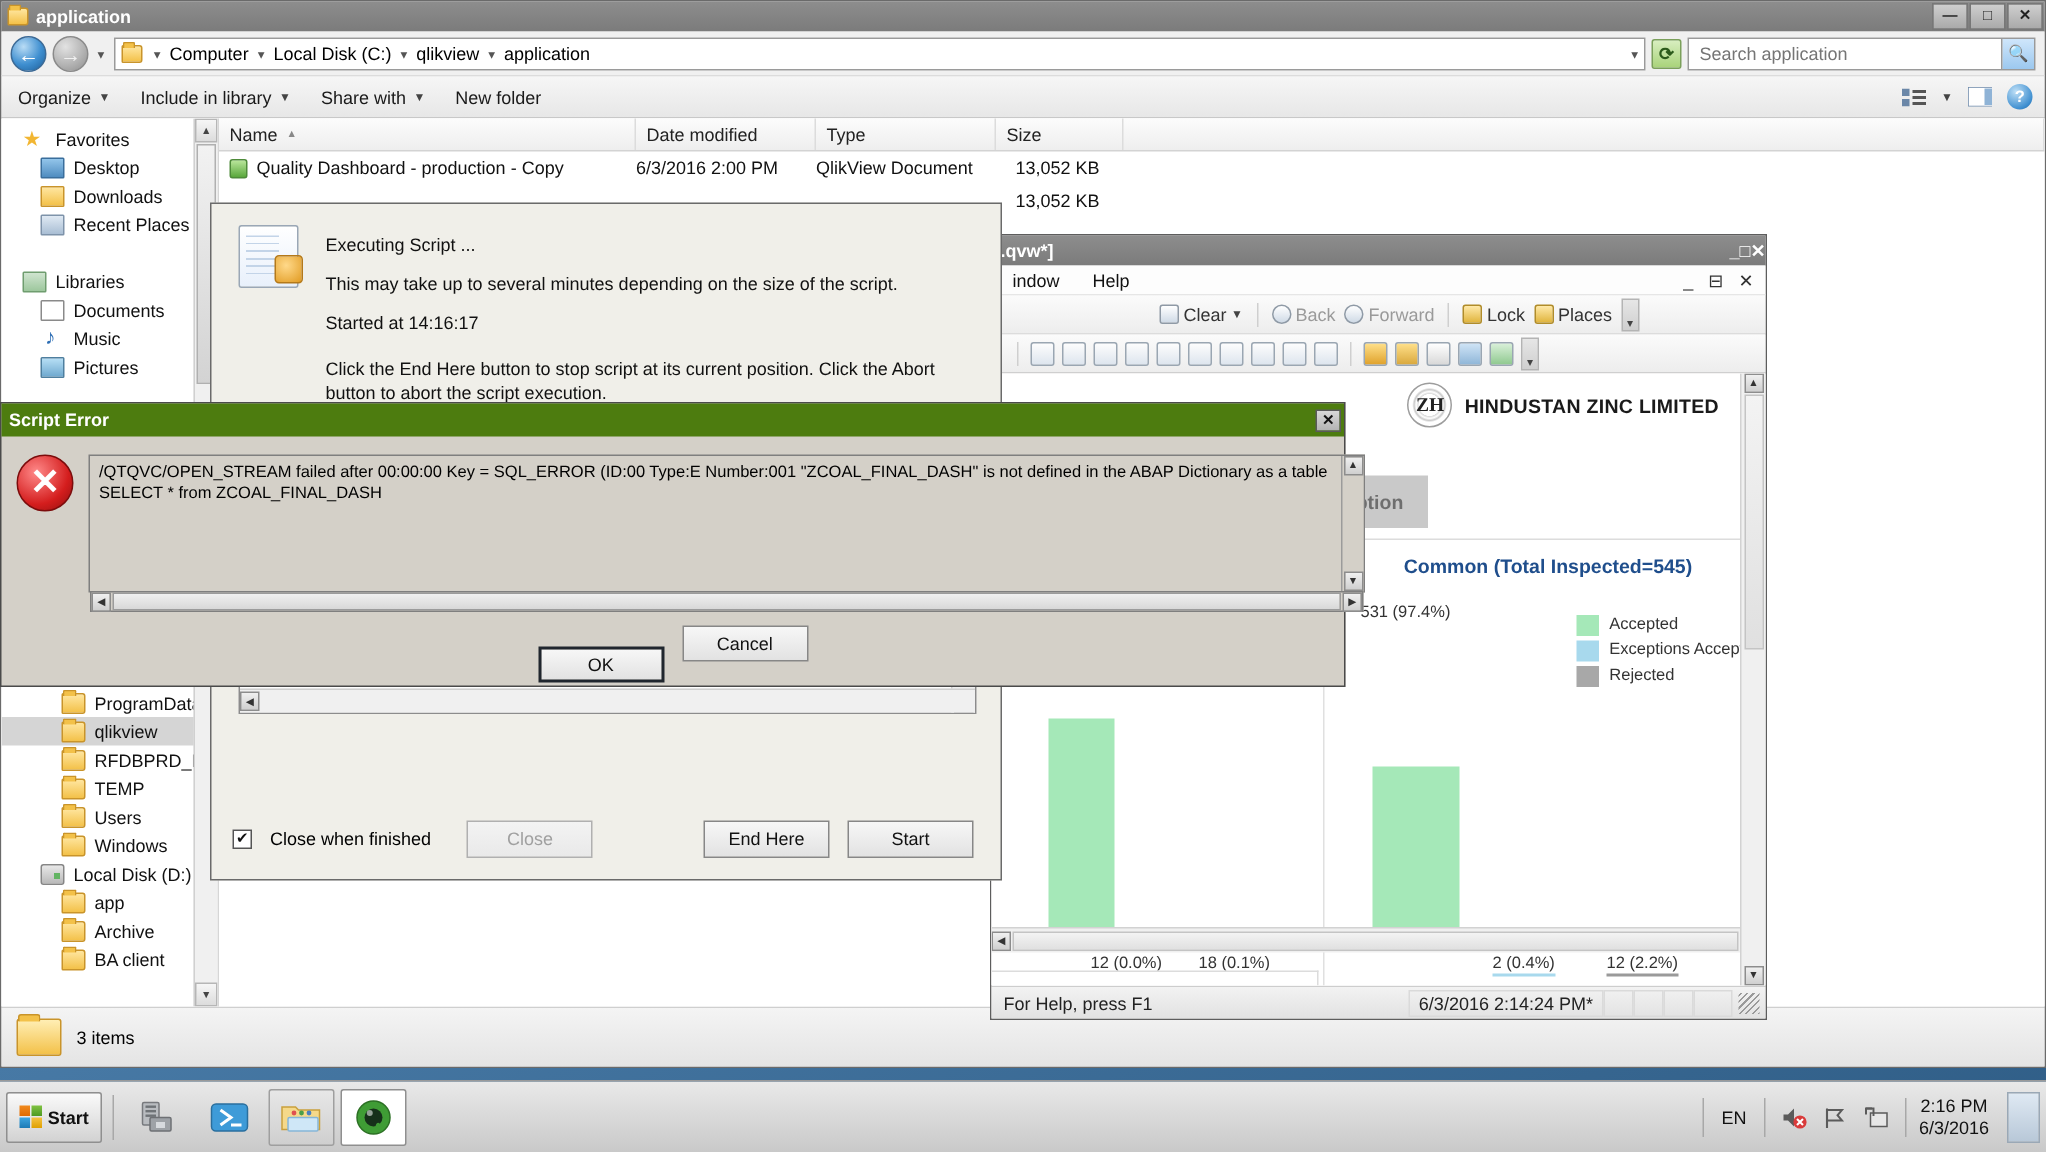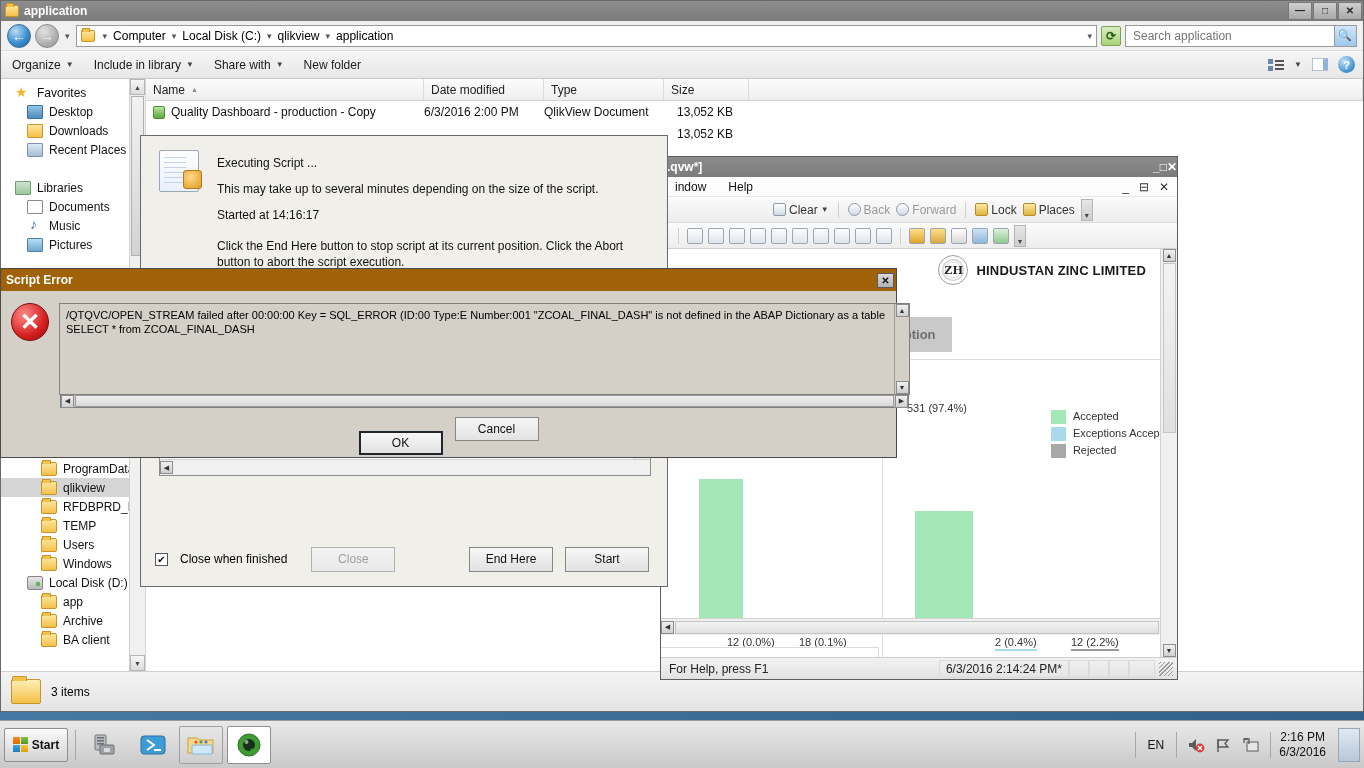--- a/index.html
+++ b/index.html
@@ -319,21 +319,21 @@
   }
   .btn.disabled { color:#a0a0a0; border-color:#b0b0b0; background:linear-gradient(#f3f3f3,#e9e9e9); }
 
   
   #errdlg {
     position:absolute; left:0; top:268px; width:897px; height:190px;
     background:#d4d0c8; border:1px solid #4a4a4a;
     display:flex; flex-direction:column;
   }
   .ed-title {
-    height:22px; background:#a16207; color:#fff; font-weight:bold; font-size:12px;
+    height:22px; background:#4d7c0f; color:#fff; font-weight:bold; font-size:12px;
     display:flex; align-items:center; padding-left:5px;
   }
   .ed-close {
     margin-left:auto; margin-right:2px; width:17px;height:15px;
     background:linear-gradient(#d8d8d8,#b3b3b3); border:1px solid #5a5a5a;
     display:flex;align-items:center;justify-content:center;font-size:10px;font-weight:bold;color:#111;
   }
   .ed-body { flex:1; display:flex; padding:12px 10px 0 10px; gap:10px; }
   .err-ic {
     width:38px;height:38px;flex:none;border-radius:50%;
@@ -704,20 +704,21 @@
               <span>12  (0.0%)</span>
               <span class="u-line" style="background:#a8d9ed"></span>
             </div>
             <div class="bar-lbl" style="left:138px;bottom:8px;">
               <span>18  (0.1%)</span>
               <span class="u-line" style="background:#9a9a9a"></span>
             </div>
           </div>
 
           <div class="chart-panel" style="border-right:none">
+            <div class="chart-title">Common (Total Inspected=545)</div>
 
             <div class="bar-lbl" style="left:24px;top:42px;">
               <span>531  (97.4%)</span>
             </div>
             <div class="bar" style="left:32px;width:58px;height:120px;background:#a5e8b8;"></div>
 
             <div class="bar-lbl" style="left:112px;bottom:8px;">
               <span>2  (0.4%)</span>
               <span class="u-line" style="background:#a8d9ed"></span>
             </div>

